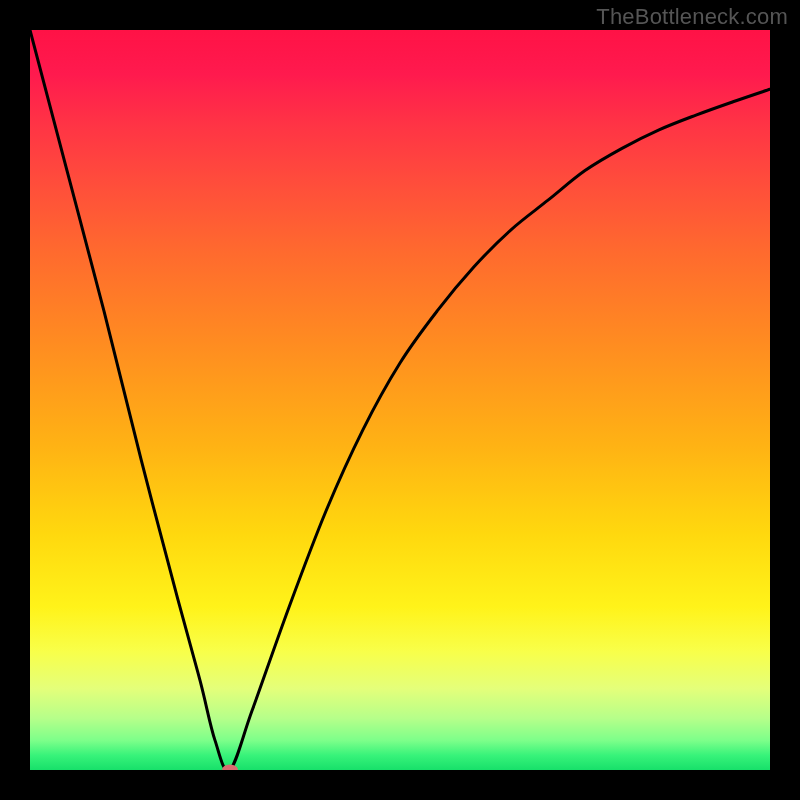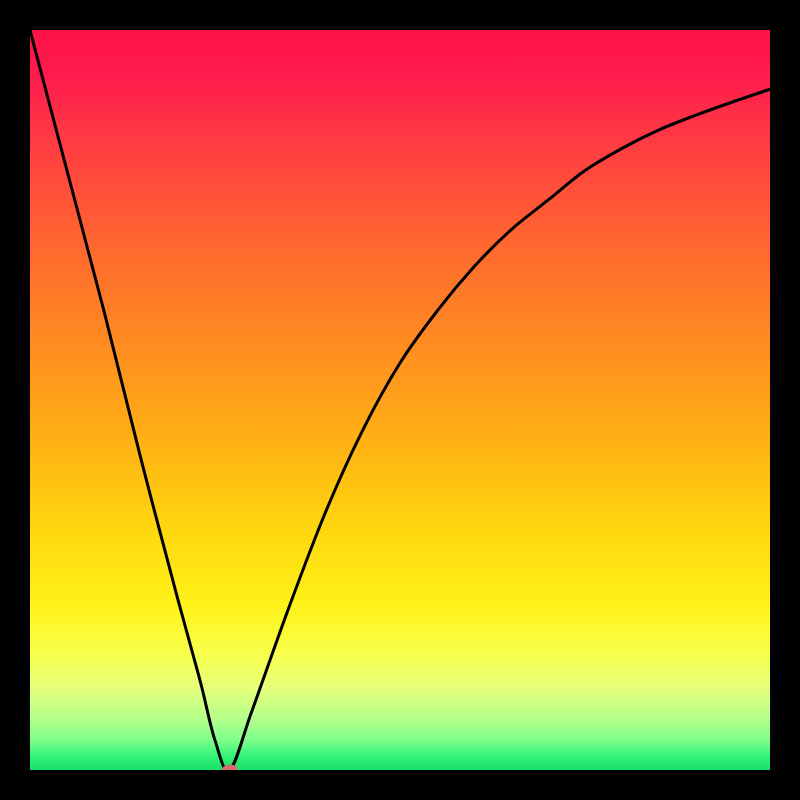--- a/index.html
+++ b/index.html
@@ -71,20 +71,21 @@
     left: 0; top: 0;
     width: 740px;
     height: 740px;
     z-index: 2;
   }
 </style>
 </head>
 <body>
 
 <div class="outer">
+  <div class="watermark">TheBottleneck.com</div>
   <div class="plot">
     <div class="gradient"></div>
     <svg class="curve" viewBox="0 0 740 740" preserveAspectRatio="none">
       <path id="curve-path" fill="none" stroke="#000000" stroke-width="3" stroke-linejoin="round" stroke-linecap="round" d="M 0.00 0.00 C 6.17 23.43, 24.67 93.73, 37.00 140.60 C 49.33 187.47, 61.67 233.10, 74.00 281.20 C 86.33 329.30, 98.67 381.10, 111.00 429.20 C 123.33 477.30, 138.13 532.80, 148.00 569.80 C 157.87 606.80, 164.03 627.77, 170.20 651.20 C 176.37 674.63, 180.07 695.60, 185.00 710.40 C 189.93 725.20, 193.63 744.93, 199.80 740.00 C 205.97 735.07, 212.13 707.93, 222.00 680.80 C 231.87 653.67, 246.67 610.50, 259.00 577.20 C 271.33 543.90, 283.67 510.60, 296.00 481.00 C 308.33 451.40, 320.67 424.27, 333.00 399.60 C 345.33 374.93, 357.67 352.73, 370.00 333.00 C 382.33 313.27, 394.67 297.23, 407.00 281.20 C 419.33 265.17, 431.67 250.37, 444.00 236.80 C 456.33 223.23, 468.67 210.90, 481.00 199.80 C 493.33 188.70, 505.67 180.07, 518.00 170.20 C 530.33 160.33, 542.67 149.23, 555.00 140.60 C 567.33 131.97, 579.67 125.18, 592.00 118.40 C 604.33 111.62, 616.67 105.45, 629.00 99.90 C 641.33 94.35, 653.67 89.79, 666.00 85.10 C 678.33 80.41, 690.67 76.10, 703.00 71.78 C 715.33 67.46, 733.83 61.30, 740.00 59.20"></path>
     </svg>
     <div id="marker" class="marker" style="left: 199.8px; top: 740px; background: rgb(217, 107, 112);"></div>
   </div>
 </div>
 
 </body></html>

